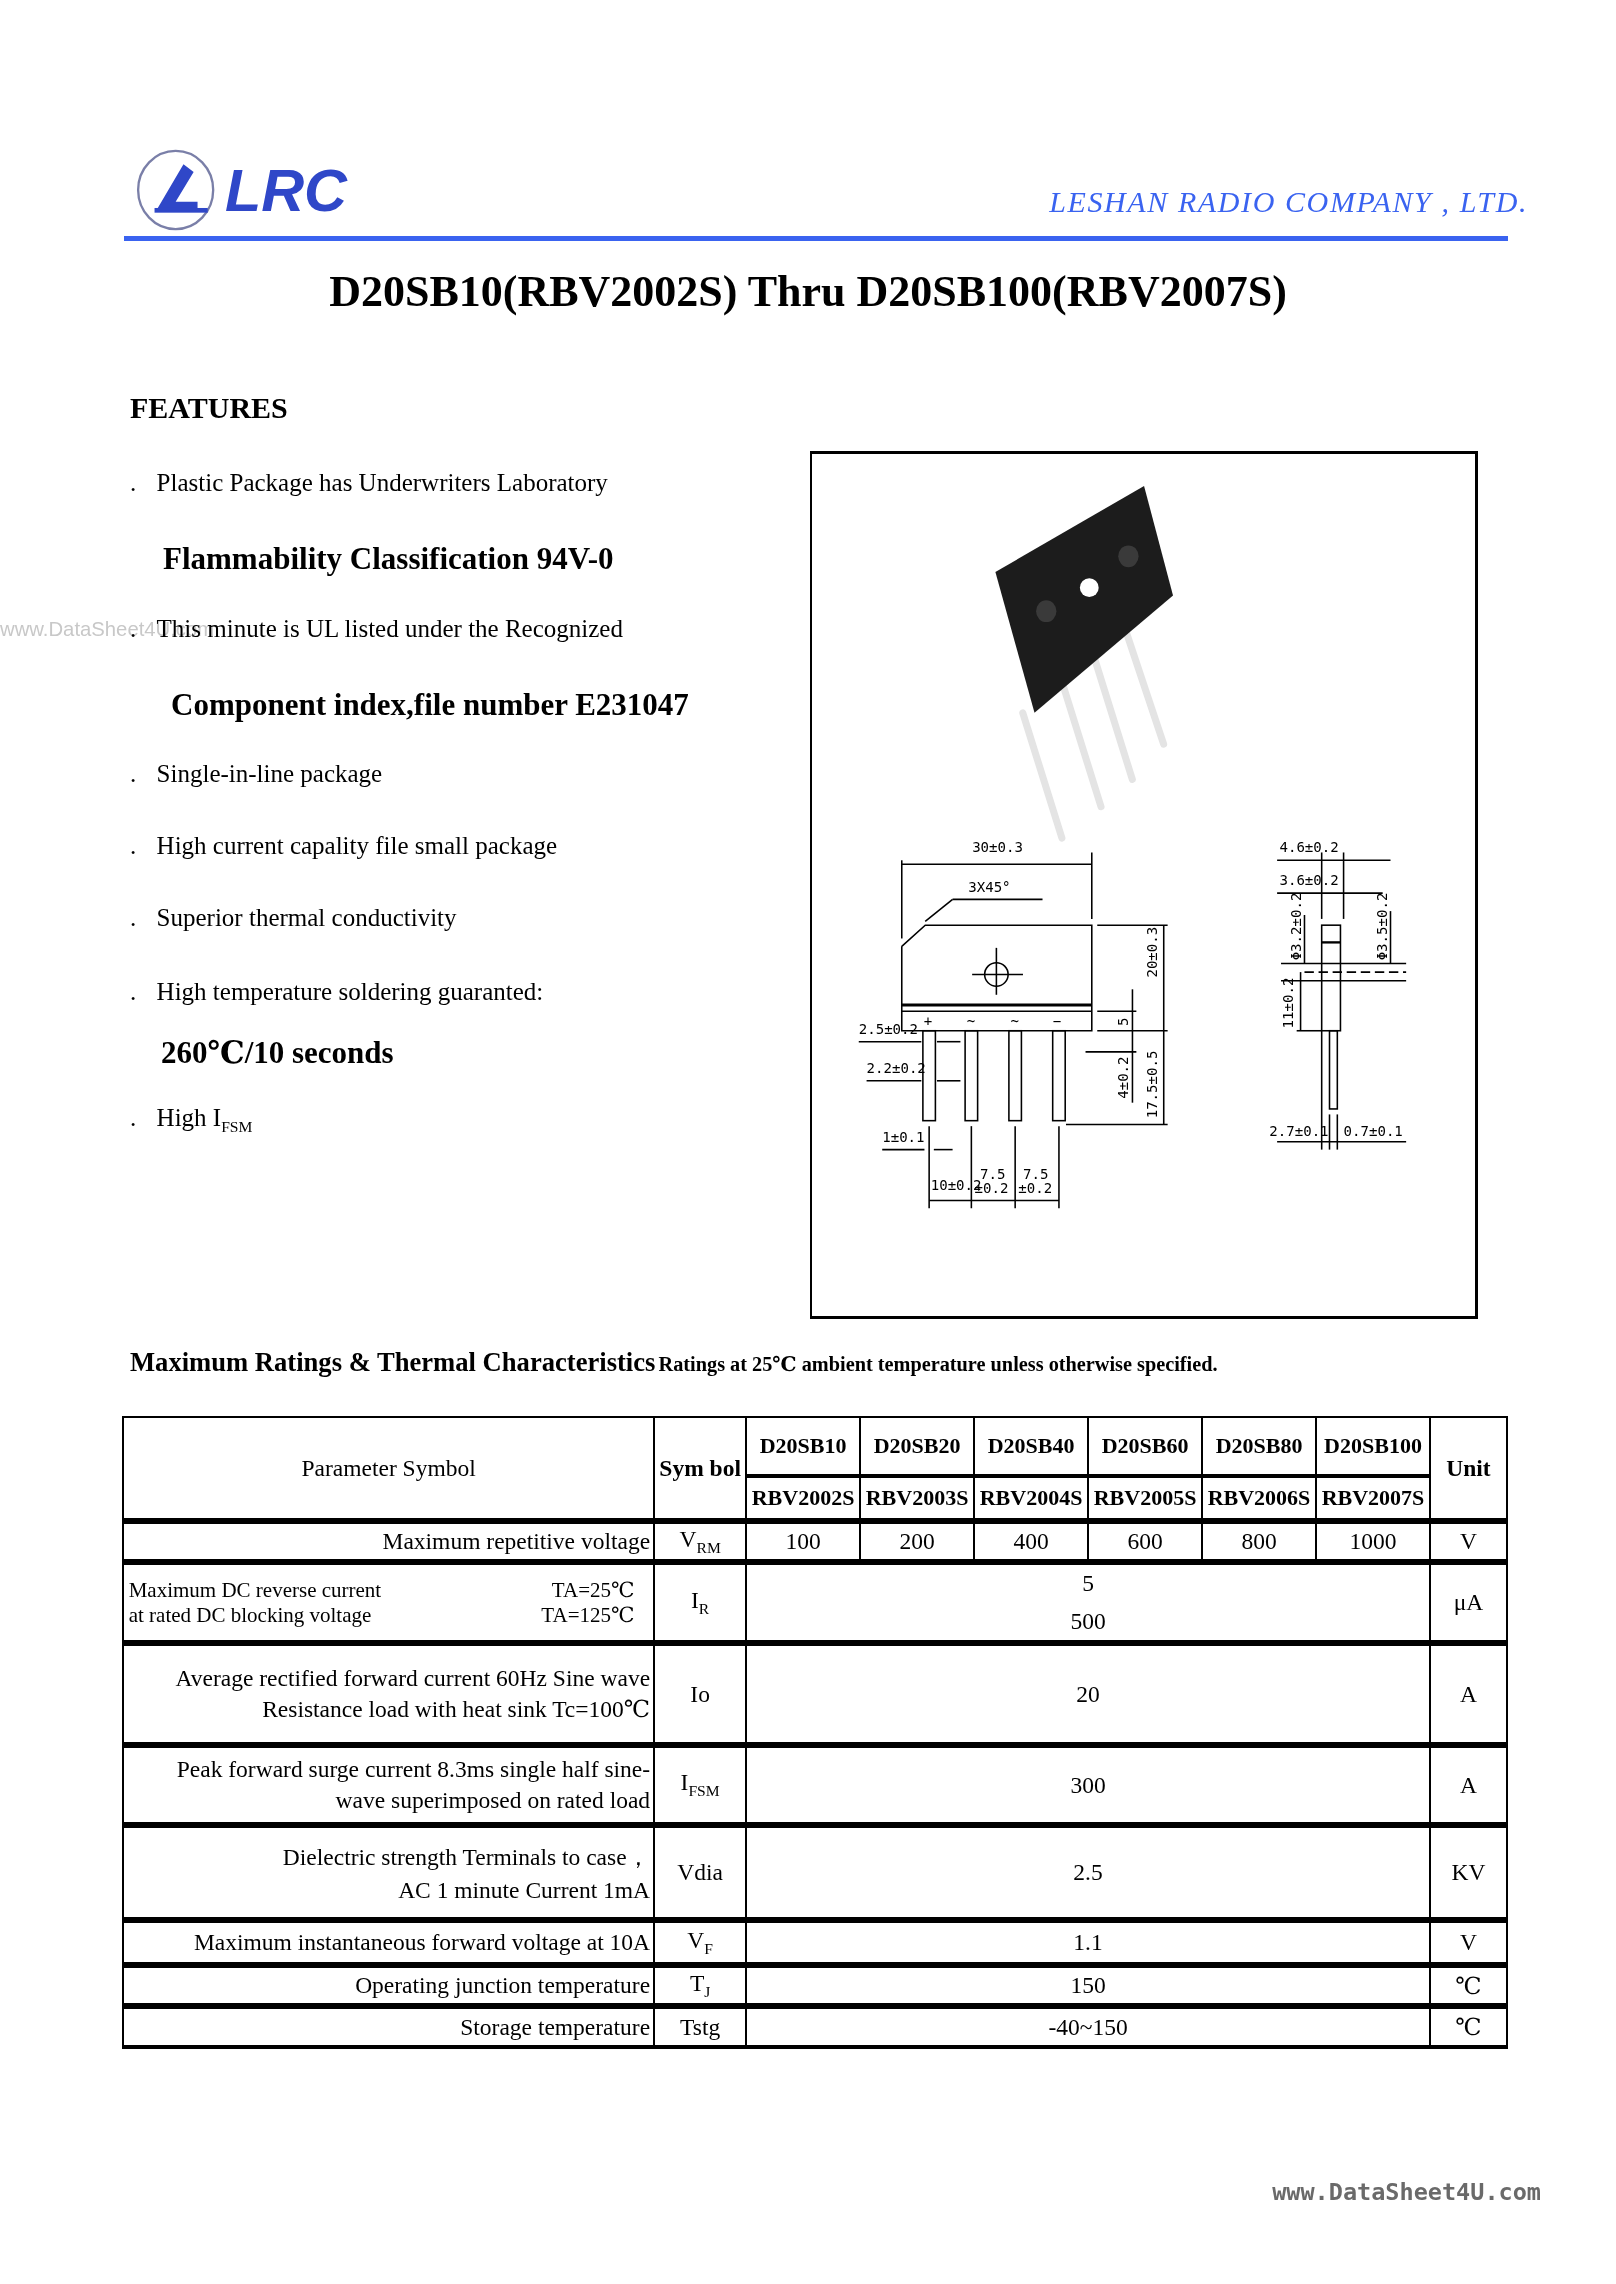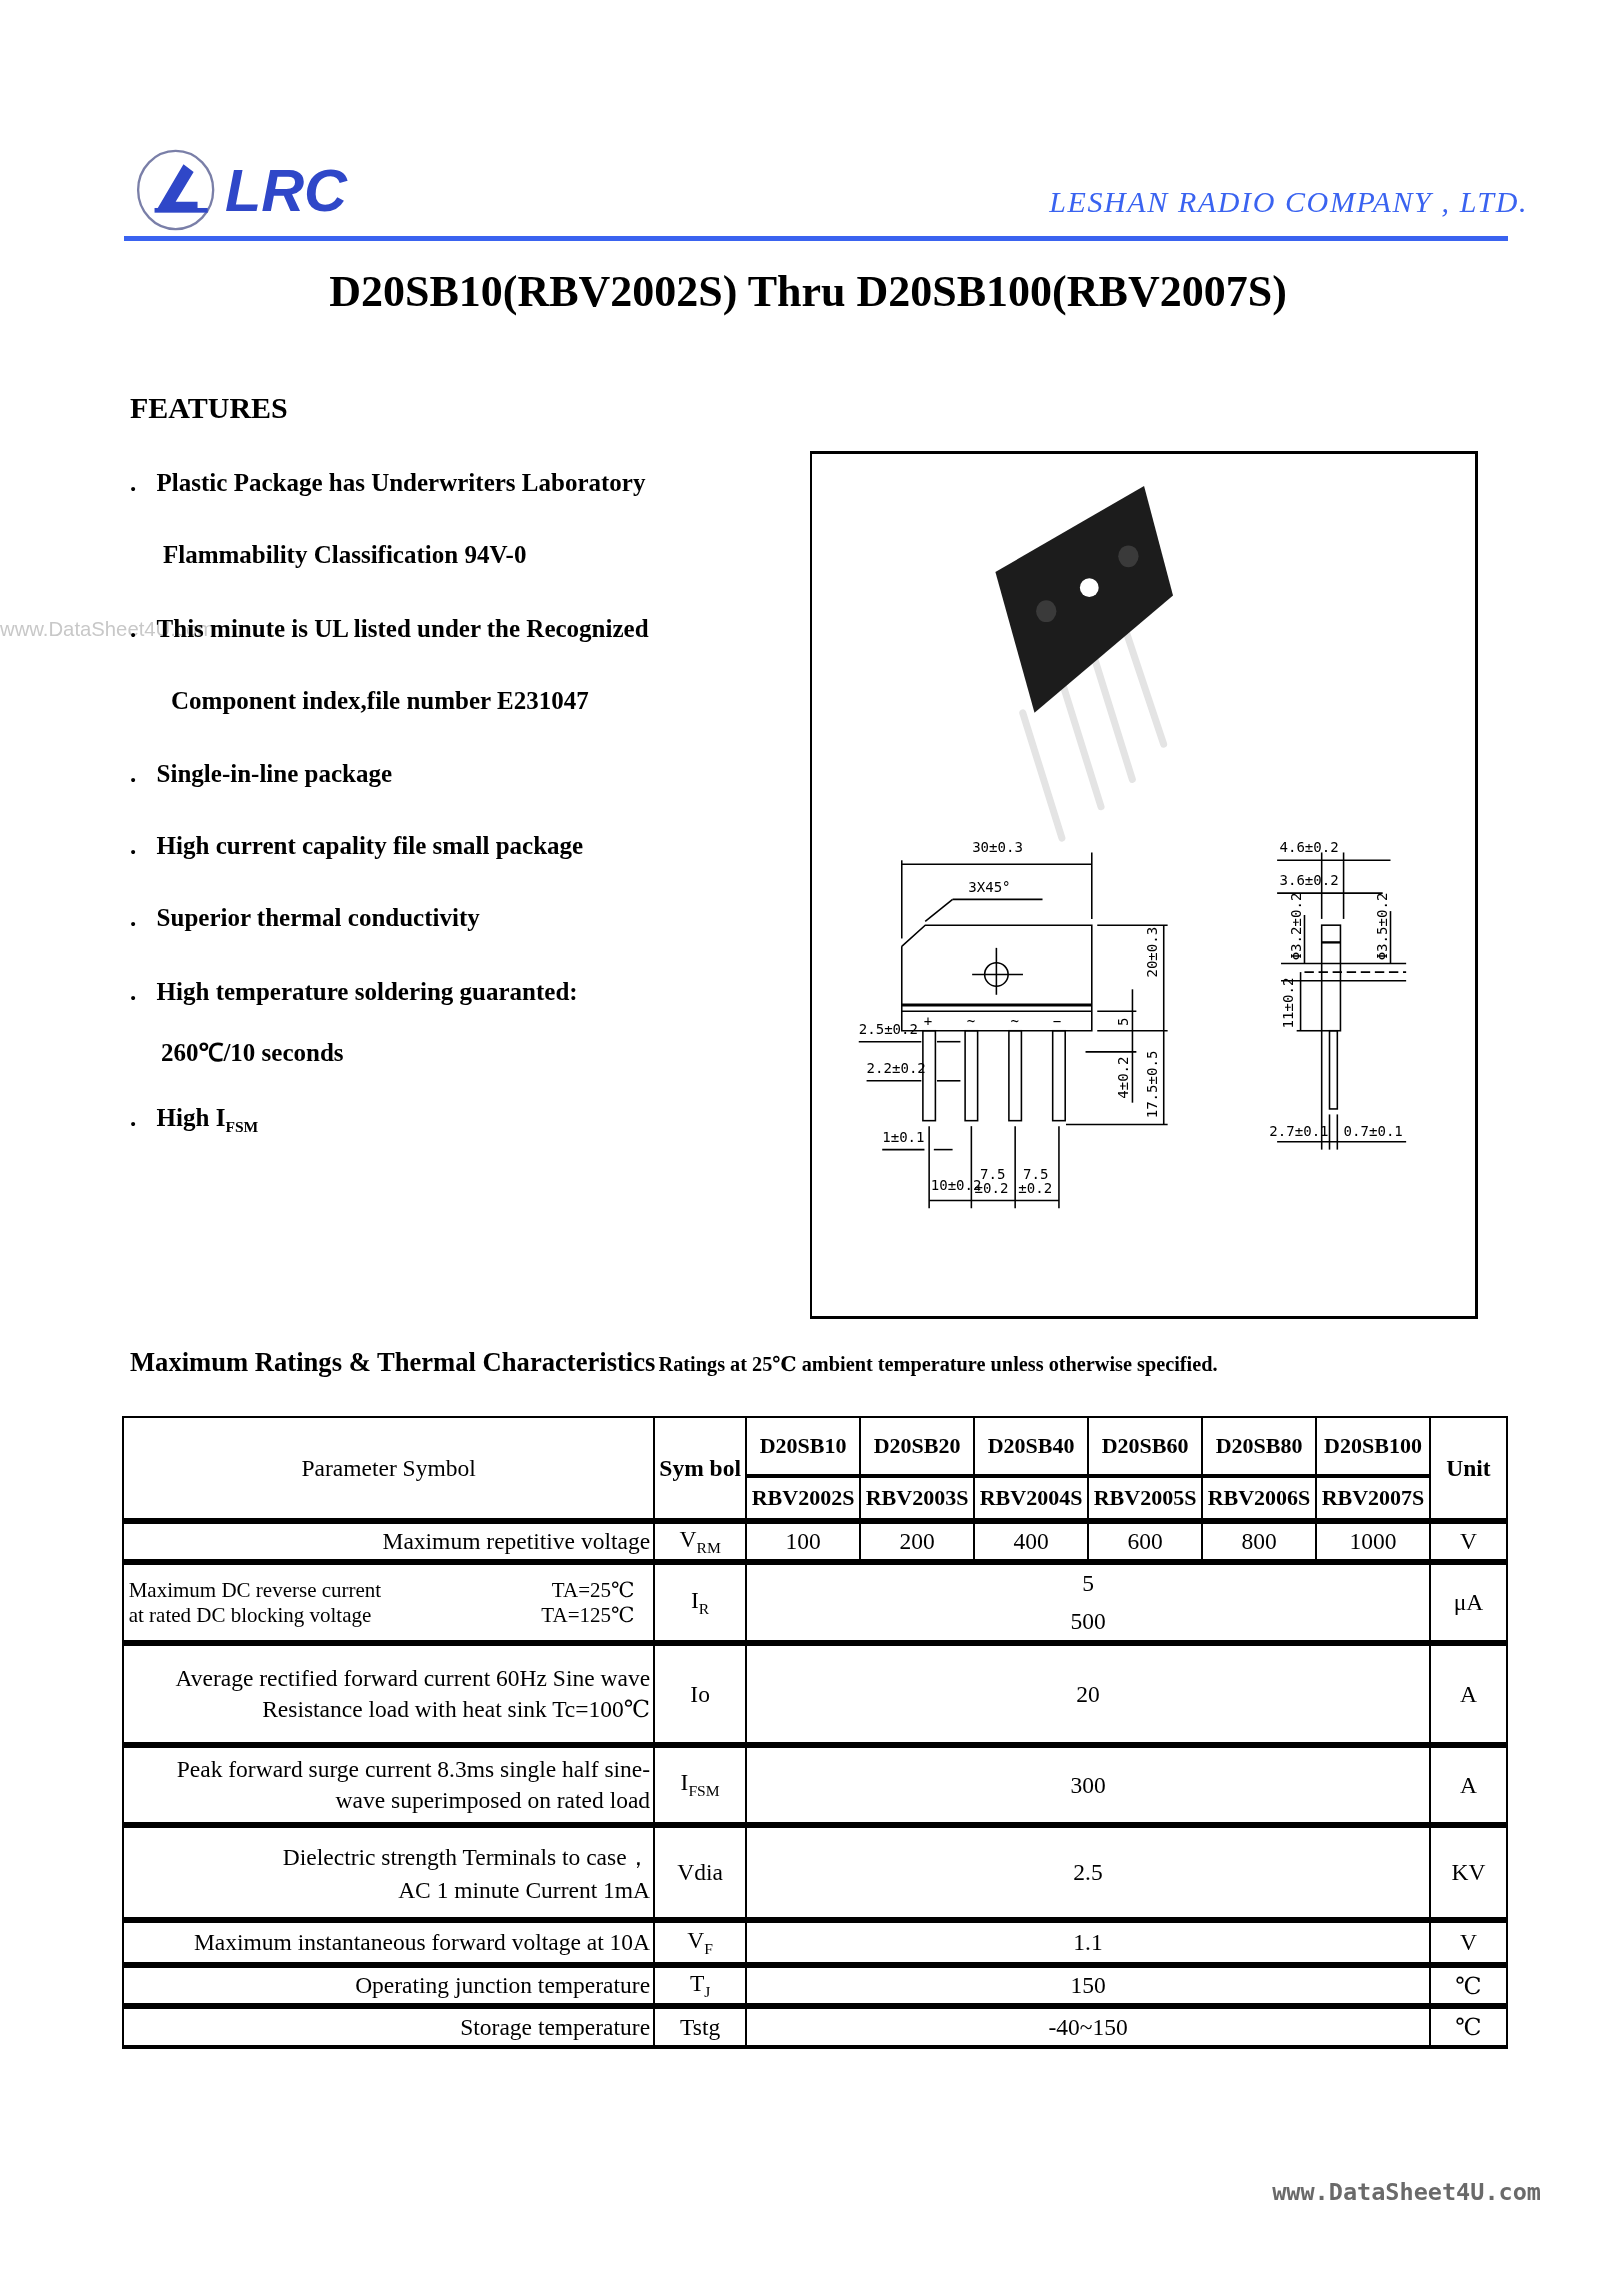--- a/index.html
+++ b/index.html
@@ -8,23 +8,23 @@
   .abs { position:absolute; }
 
   
   .logo { left:135px; top:147px; width:258px; height:86px; }
   .company { right:88px; top:185px; font-style:italic; font-size:30px; color:#3a63f0; letter-spacing:1.6px; }
   .header-rule { left:124px; top:236px; width:1384px; height:4.7px; background:#3a63f0; }
   .doc-title { left:0; width:1616px; top:266px; text-align:center; font-weight:bold; font-size:44px; }
 
   
   .features-heading { left:130px; top:391px; font-weight:bold; font-size:30px; }
-  .feat { left:130px; font-weight:bold; font-size:25px; white-space:nowrap; }
+  .feat { left:130px; font-weight:normal; font-size:25px; white-space:nowrap; }
   .feat .dot { display:inline-block; width:26.6px; }
-  .cont { font-weight:bold; font-size:25px; white-space:nowrap;font-family:Liberation Serif, serif; }
+  .cont { font-weight:bold; font-size:31px; white-space:nowrap; }
   .watermark-left { left:0; top:618px; font-family:"Liberation Sans",sans-serif; font-size:20.3px; color:#c8c8c8; }
 
   
   .fig-box { left:810px; top:451px; width:668px; height:868px; border:3.1px solid #000; border-left-width:2.3px; box-sizing:border-box; }
 
   
   .section { left:130px; top:1347px; white-space:nowrap; }
   .section .h { font-weight:bold; font-size:26.6px; }
   .section .s { font-weight:bold; font-size:20.3px; }
 

